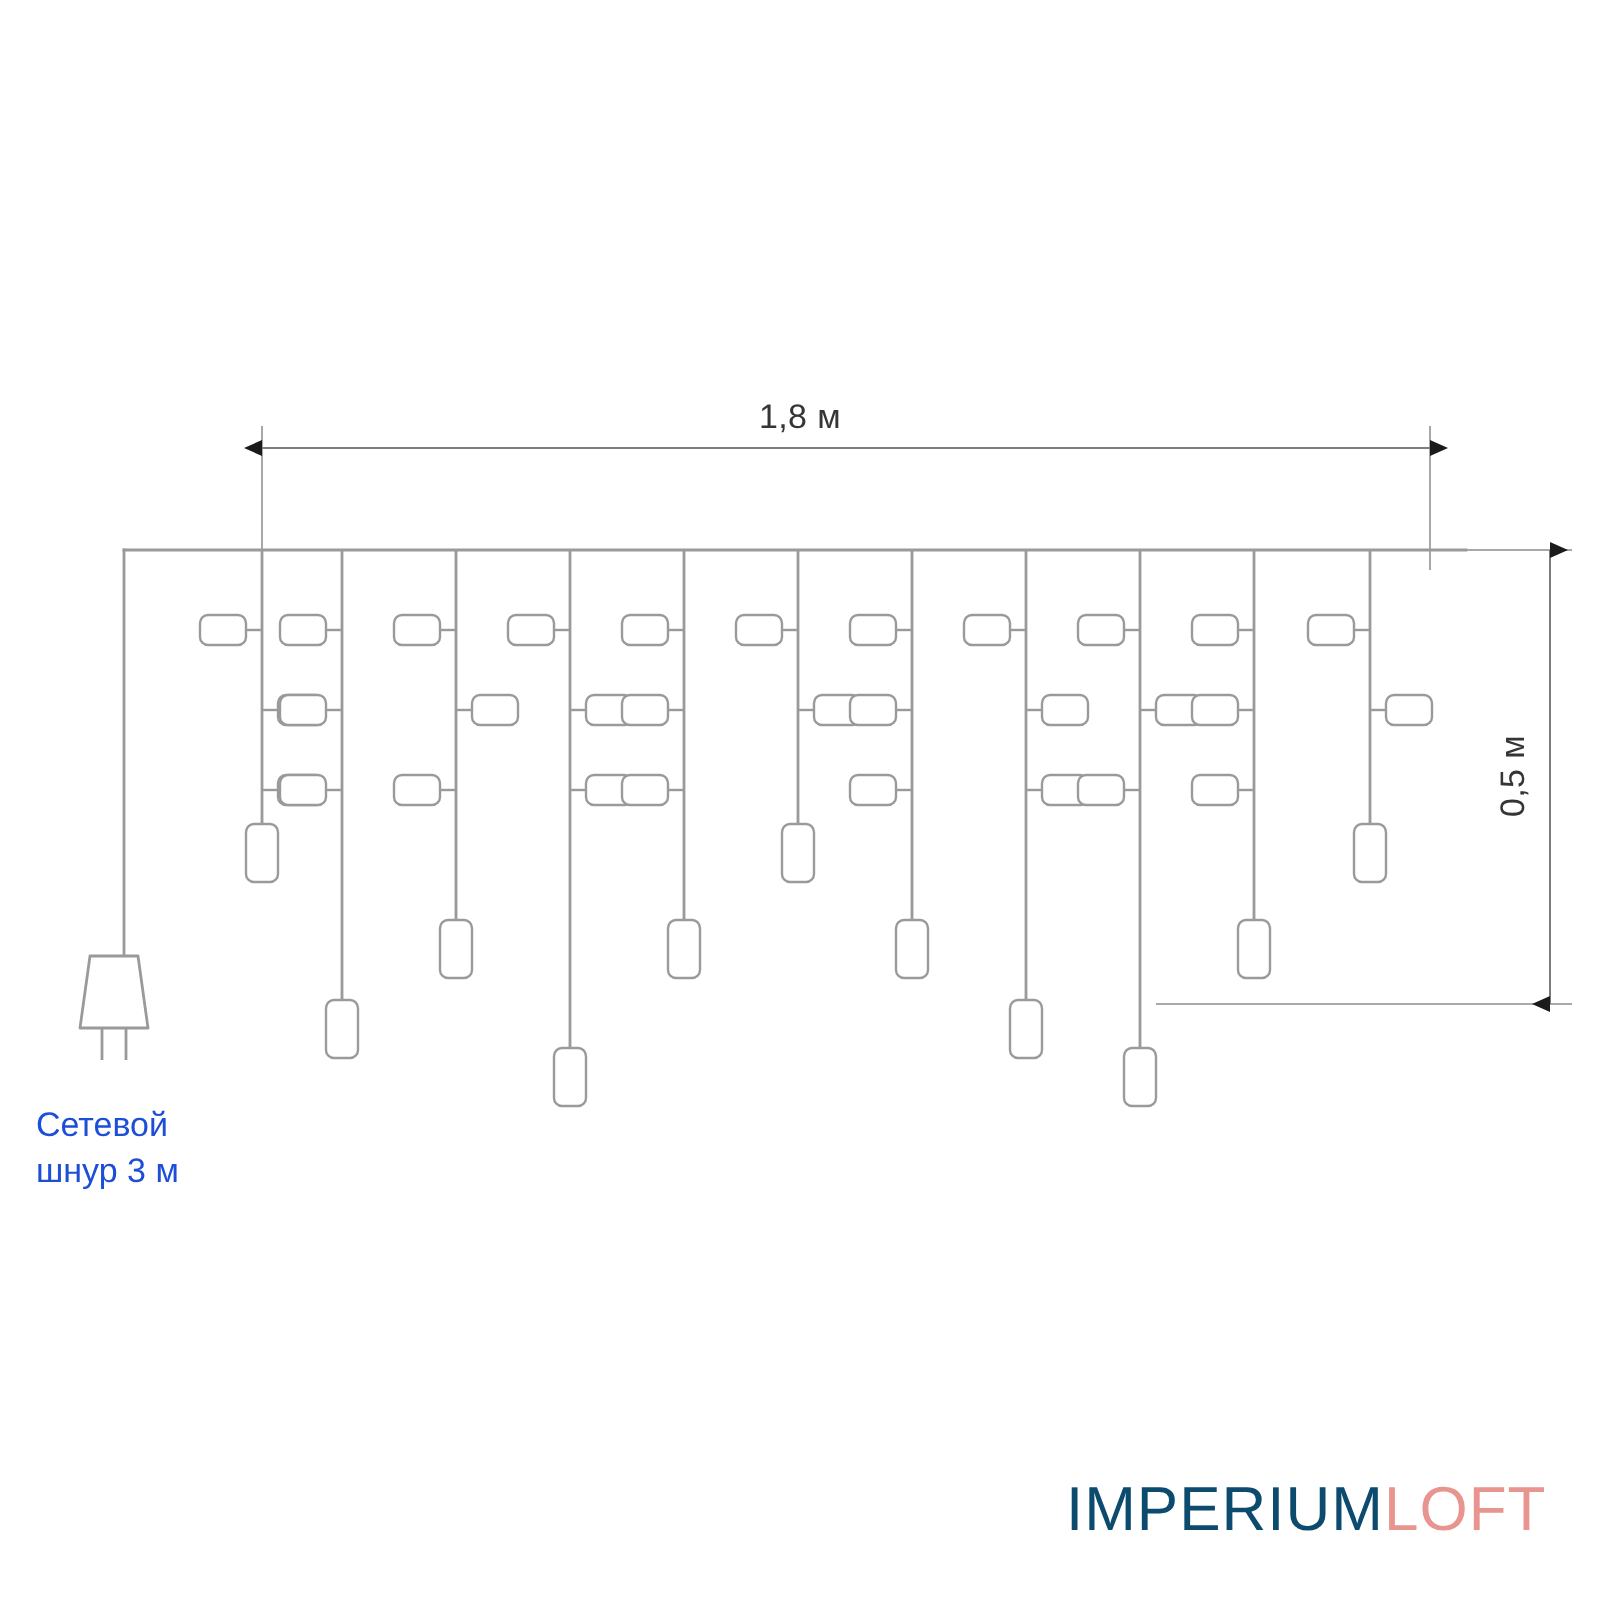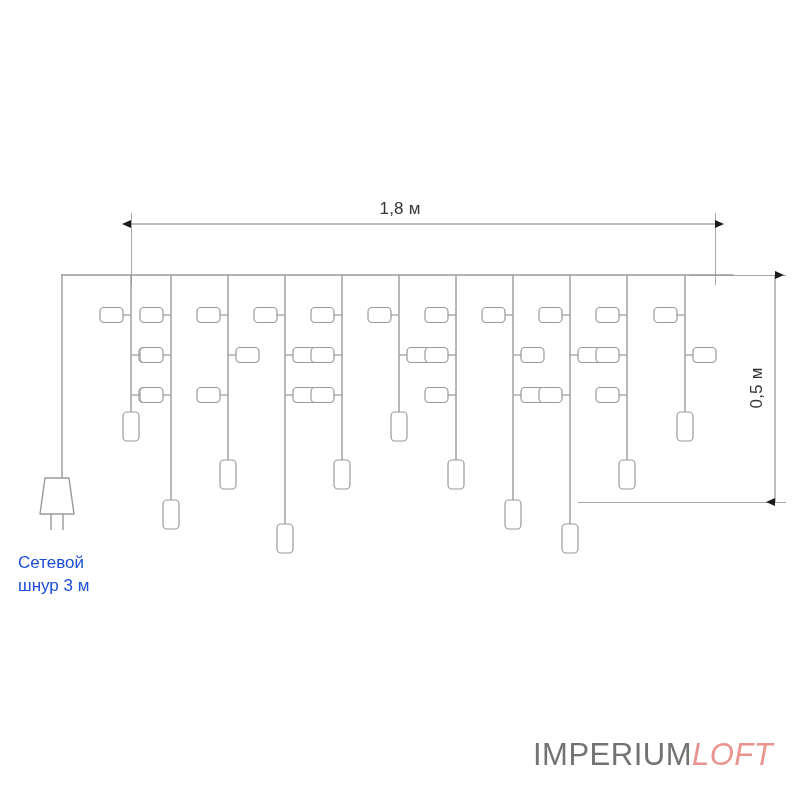--- a/index.html
+++ b/index.html
@@ -62,22 +62,22 @@
   #brand-logo {
     position: absolute;
     left: 533px;
     top: 737px;
     font-family: "Liberation Sans", sans-serif;
     font-size: 31px;
     letter-spacing: 0.5px;
     font-weight: 400;
     white-space: nowrap;
   }
-  #brand-logo .brand-primary { color: #737373; }
-  #brand-logo .brand-secondary { color: #e8948f; font-style: italic; }
+  #brand-logo .brand-primary { color: #0c4a6e; }
+  #brand-logo .brand-secondary { color: #e8948f; }
 </style>
 </head>
 <body>
 
 <div id="canvas">
 
   <svg id="diagram-svg" viewBox="0 0 800 800" xmlns="http://www.w3.org/2000/svg">
     <defs>
       <marker id="arrow-left" markerWidth="10" markerHeight="8" refX="9" refY="4" orient="auto" markerUnits="userSpaceOnUse">
         <path d="M9,0 L9,8 L0,4 Z" fill="#1b1b1b"></path>

